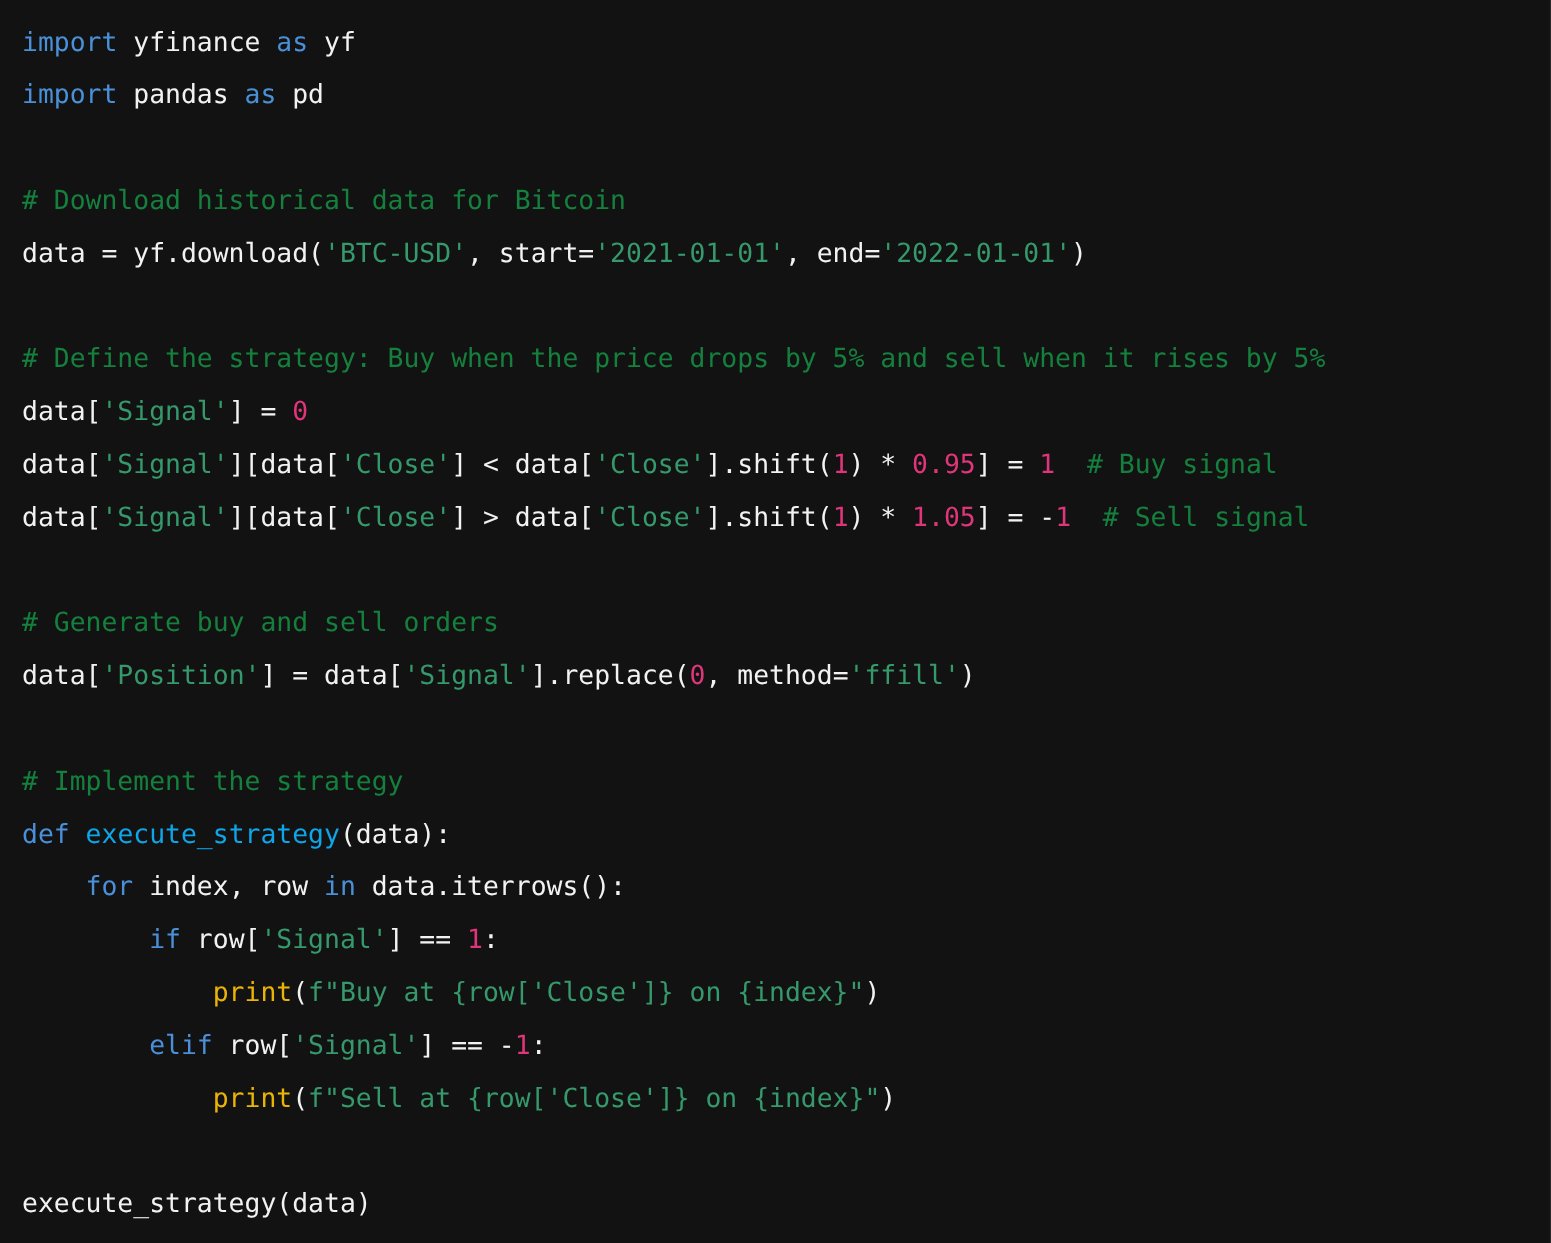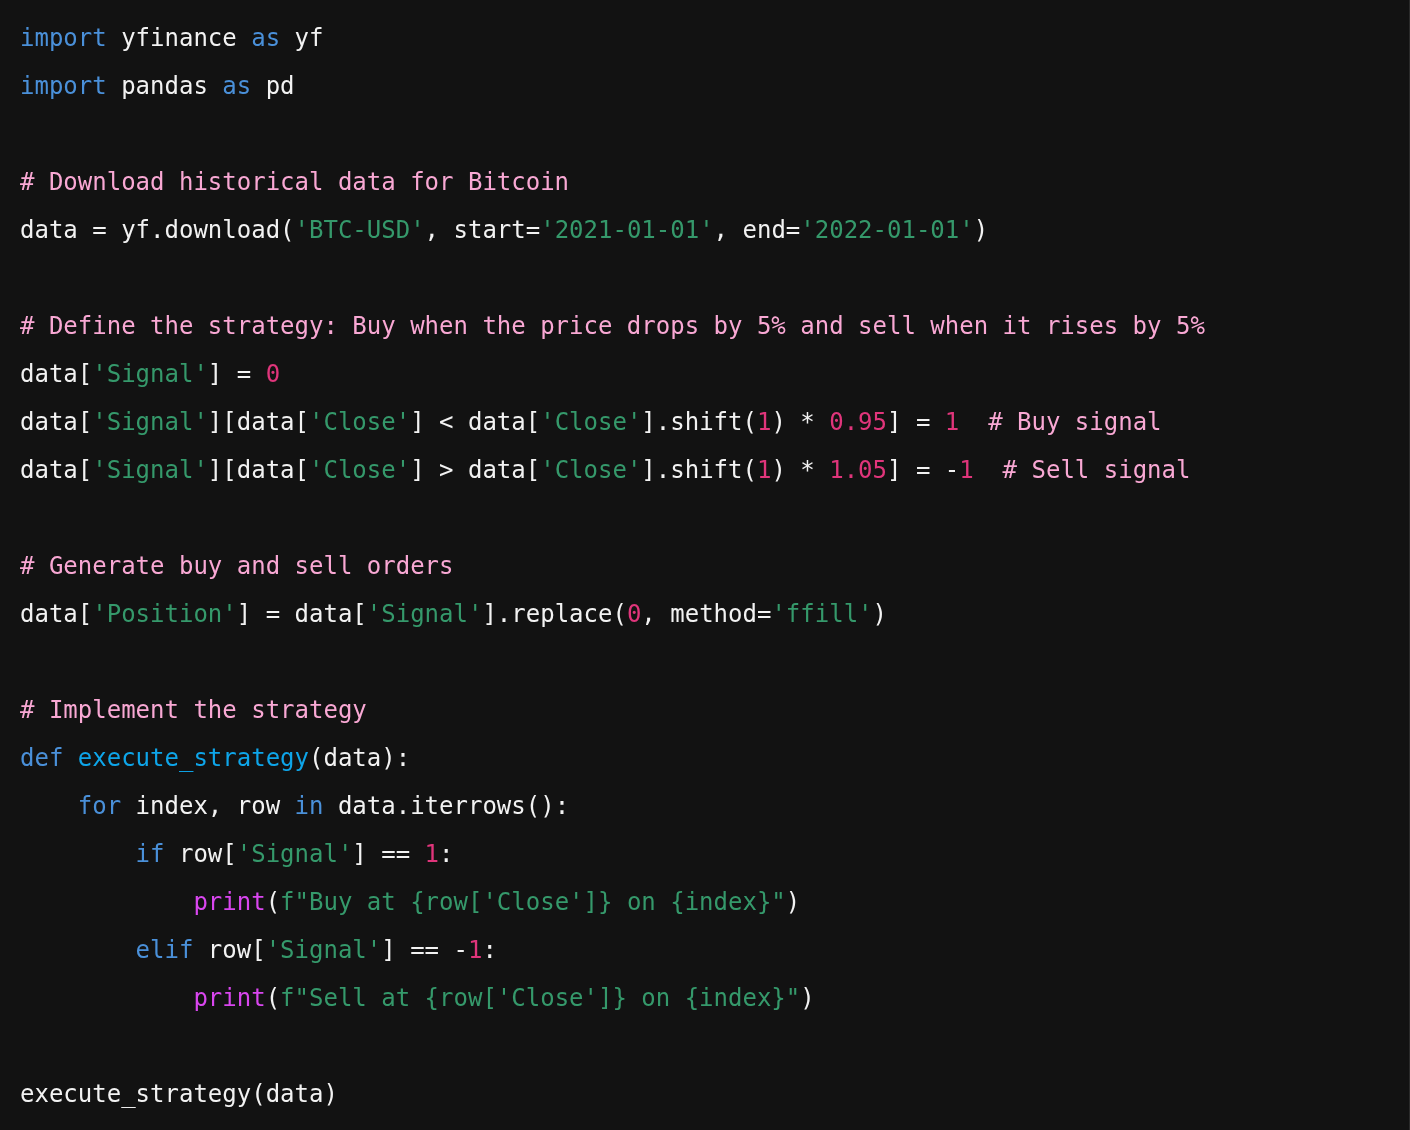--- a/index.html
+++ b/index.html
@@ -27,24 +27,24 @@
     font-size: 24px;
     line-height: 48px;
     letter-spacing: 0px;
     white-space: pre;
     color: #f2f2f2;
     -webkit-font-smoothing: antialiased;
   }
   .ln { display: block; height: 48px; }
   .tok-kw    { color: #4a90d9; }
   .tok-fn    { color: #0ea5e9; }
-  .tok-call  { color: #d946ef; }
+  .tok-call  { color: #eab308; }
   .tok-str   { color: #35996b; }
   .tok-num   { color: #e0357b; }
-  .tok-cmt   { color: #f9a8d4; }
+  .tok-cmt   { color: #15803d; }
   .tok-plain { color: #f2f2f2; }
 </style>
 </head>
 <body>
 
 <div id="code-surface">
   <pre id="code-block"><span class="ln"><span class="tok-kw">import</span><span class="tok-plain"> yfinance </span><span class="tok-kw">as</span><span class="tok-plain"> yf</span></span><span class="ln"><span class="tok-kw">import</span><span class="tok-plain"> pandas </span><span class="tok-kw">as</span><span class="tok-plain"> pd</span></span><span class="ln">​</span><span class="ln"><span class="tok-cmt"># Download historical data for Bitcoin</span></span><span class="ln"><span class="tok-plain">data = yf.download(</span><span class="tok-str">'BTC-USD'</span><span class="tok-plain">, start=</span><span class="tok-str">'2021-01-01'</span><span class="tok-plain">, end=</span><span class="tok-str">'2022-01-01'</span><span class="tok-plain">)</span></span><span class="ln">​</span><span class="ln"><span class="tok-cmt"># Define the strategy: Buy when the price drops by 5% and sell when it rises by 5%</span></span><span class="ln"><span class="tok-plain">data[</span><span class="tok-str">'Signal'</span><span class="tok-plain">] = </span><span class="tok-num">0</span></span><span class="ln"><span class="tok-plain">data[</span><span class="tok-str">'Signal'</span><span class="tok-plain">][data[</span><span class="tok-str">'Close'</span><span class="tok-plain">] &lt; data[</span><span class="tok-str">'Close'</span><span class="tok-plain">].shift(</span><span class="tok-num">1</span><span class="tok-plain">) * </span><span class="tok-num">0.95</span><span class="tok-plain">] = </span><span class="tok-num">1</span><span class="tok-plain">  </span><span class="tok-cmt"># Buy signal</span></span><span class="ln"><span class="tok-plain">data[</span><span class="tok-str">'Signal'</span><span class="tok-plain">][data[</span><span class="tok-str">'Close'</span><span class="tok-plain">] &gt; data[</span><span class="tok-str">'Close'</span><span class="tok-plain">].shift(</span><span class="tok-num">1</span><span class="tok-plain">) * </span><span class="tok-num">1.05</span><span class="tok-plain">] = -</span><span class="tok-num">1</span><span class="tok-plain">  </span><span class="tok-cmt"># Sell signal</span></span><span class="ln">​</span><span class="ln"><span class="tok-cmt"># Generate buy and sell orders</span></span><span class="ln"><span class="tok-plain">data[</span><span class="tok-str">'Position'</span><span class="tok-plain">] = data[</span><span class="tok-str">'Signal'</span><span class="tok-plain">].replace(</span><span class="tok-num">0</span><span class="tok-plain">, method=</span><span class="tok-str">'ffill'</span><span class="tok-plain">)</span></span><span class="ln">​</span><span class="ln"><span class="tok-cmt"># Implement the strategy</span></span><span class="ln"><span class="tok-kw">def</span><span class="tok-plain"> </span><span class="tok-fn">execute_strategy</span><span class="tok-plain">(data):</span></span><span class="ln"><span class="tok-plain">    </span><span class="tok-kw">for</span><span class="tok-plain"> index, row </span><span class="tok-kw">in</span><span class="tok-plain"> data.iterrows():</span></span><span class="ln"><span class="tok-plain">        </span><span class="tok-kw">if</span><span class="tok-plain"> row[</span><span class="tok-str">'Signal'</span><span class="tok-plain">] == </span><span class="tok-num">1</span><span class="tok-plain">:</span></span><span class="ln"><span class="tok-plain">            </span><span class="tok-call">print</span><span class="tok-plain">(</span><span class="tok-str">f"Buy at {row['Close']} on {index}"</span><span class="tok-plain">)</span></span><span class="ln"><span class="tok-plain">        </span><span class="tok-kw">elif</span><span class="tok-plain"> row[</span><span class="tok-str">'Signal'</span><span class="tok-plain">] == -</span><span class="tok-num">1</span><span class="tok-plain">:</span></span><span class="ln"><span class="tok-plain">            </span><span class="tok-call">print</span><span class="tok-plain">(</span><span class="tok-str">f"Sell at {row['Close']} on {index}"</span><span class="tok-plain">)</span></span><span class="ln">​</span><span class="ln"><span class="tok-plain">execute_strategy(data)</span></span></pre>
 </div>
 
 </body></html>

